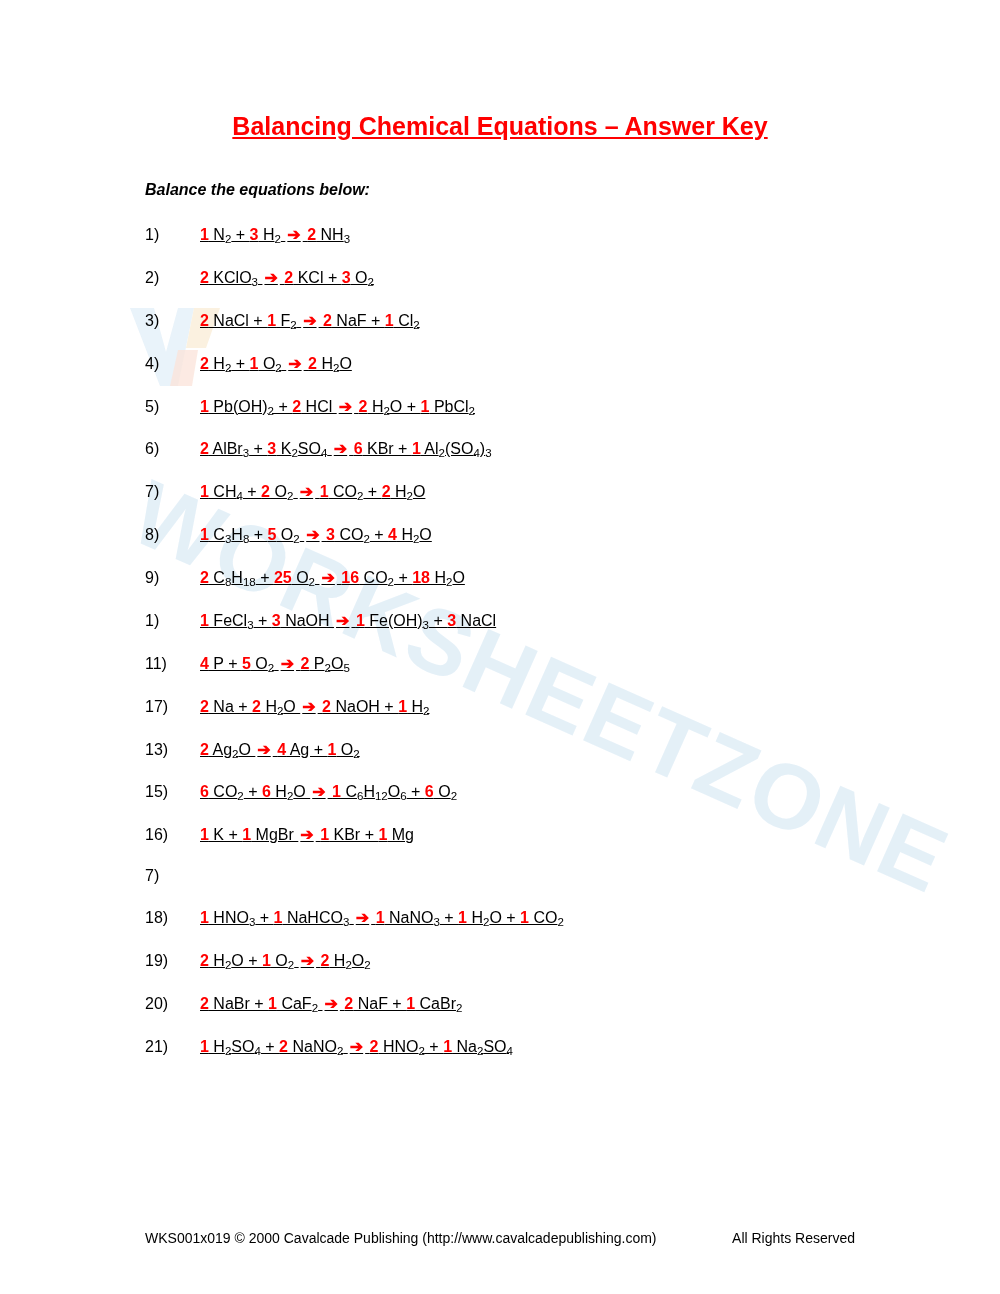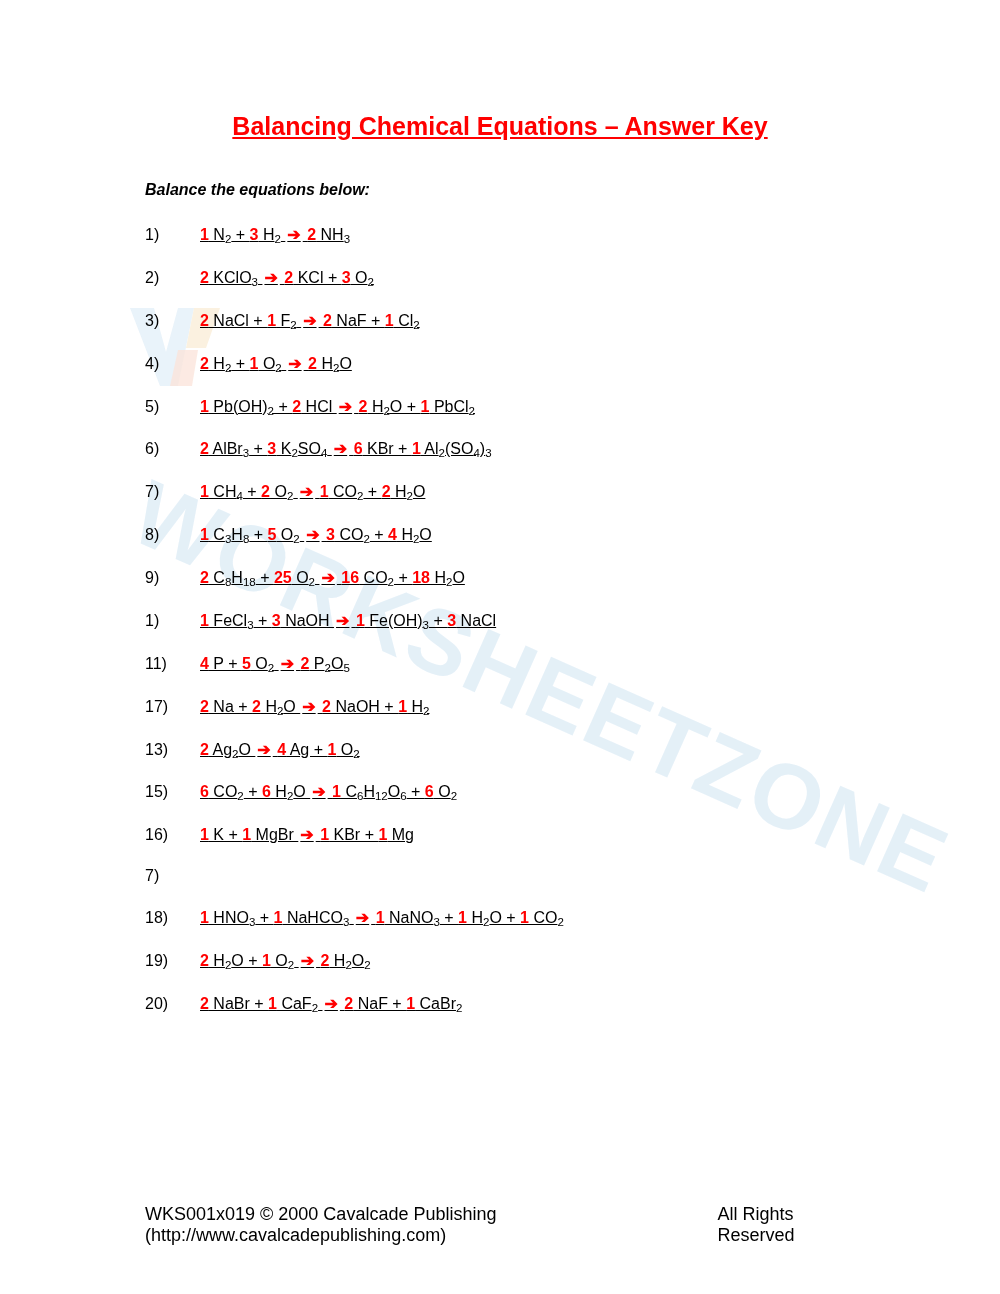--- a/index.html
+++ b/index.html
@@ -114,21 +114,21 @@
     padding: 0 2px;
   }
 
   .footer {
     position: absolute;
     bottom: 48px;
     left: 145px;
     right: 145px;
     display: flex;
     justify-content: space-between;
-    font-size: 18px;
+    font-size: 14px;
     z-index: 2;
   }
 </style>
 </head>
 <body>
 
 <div class="page">
 
   <div class="watermark">
     <svg class="wm-mark" viewBox="0 0 120 120">
@@ -214,20 +214,24 @@
           <span class="eq-body"><span class="coef">1</span> HNO<sub>3</sub> + <span class="coef">1</span> NaHCO<sub>3</sub> <span class="arrow">➔</span> <span class="coef">1</span> NaNO<sub>3</sub> + <span class="coef">1</span> H<sub>2</sub>O + <span class="coef">1</span> CO<sub>2</sub></span>
         </li>
         <li class="eq-row">
           <span class="eq-num">19)</span>
           <span class="eq-body"><span class="coef">2</span> H<sub>2</sub>O + <span class="coef">1</span> O<sub>2</sub> <span class="arrow">➔</span> <span class="coef">2</span> H<sub>2</sub>O<sub>2</sub></span>
         </li>
         <li class="eq-row">
           <span class="eq-num">20)</span>
           <span class="eq-body"><span class="coef">2</span> NaBr + <span class="coef">1</span> CaF<sub>2</sub> <span class="arrow">➔</span> <span class="coef">2</span> NaF + <span class="coef">1</span> CaBr<sub>2</sub></span>
         </li>
+        <li class="eq-row">
+          <span class="eq-num">21)</span>
+          <span class="eq-body"><span class="coef">1</span> H<sub>2</sub>SO<sub>4</sub> + <span class="coef">2</span> NaNO<sub>2</sub> <span class="arrow">➔</span> <span class="coef">2</span> HNO<sub>2</sub> + <span class="coef">1</span> Na<sub>2</sub>SO<sub>4</sub></span>
+        </li>
       </ul>
 
   </div>
 
   <div class="footer">
     <div>WKS001x019  © 2000 Cavalcade Publishing (http://www.cavalcadepublishing.com)</div>
     <div>All Rights Reserved</div>
   </div>
 
 </div>

